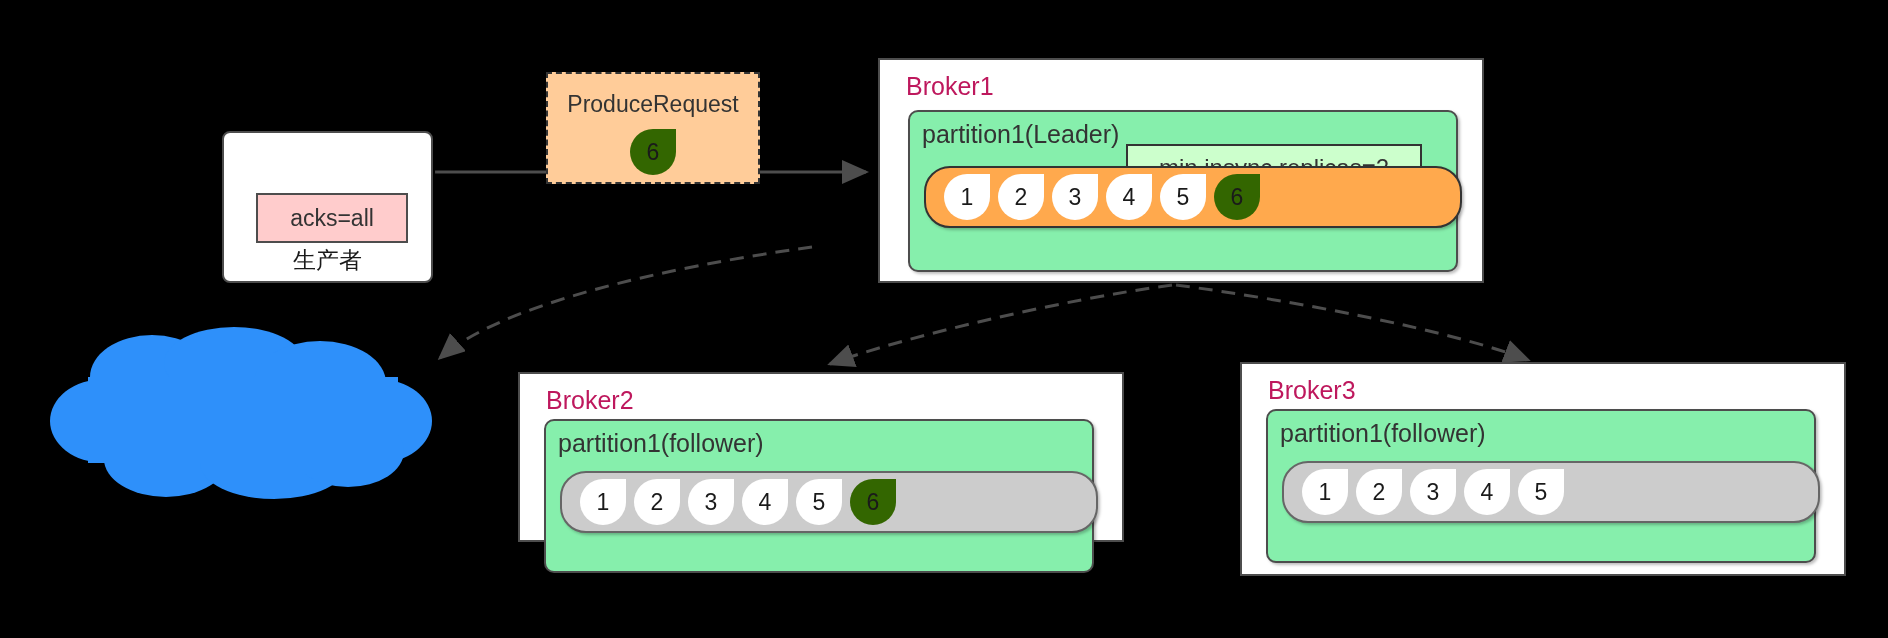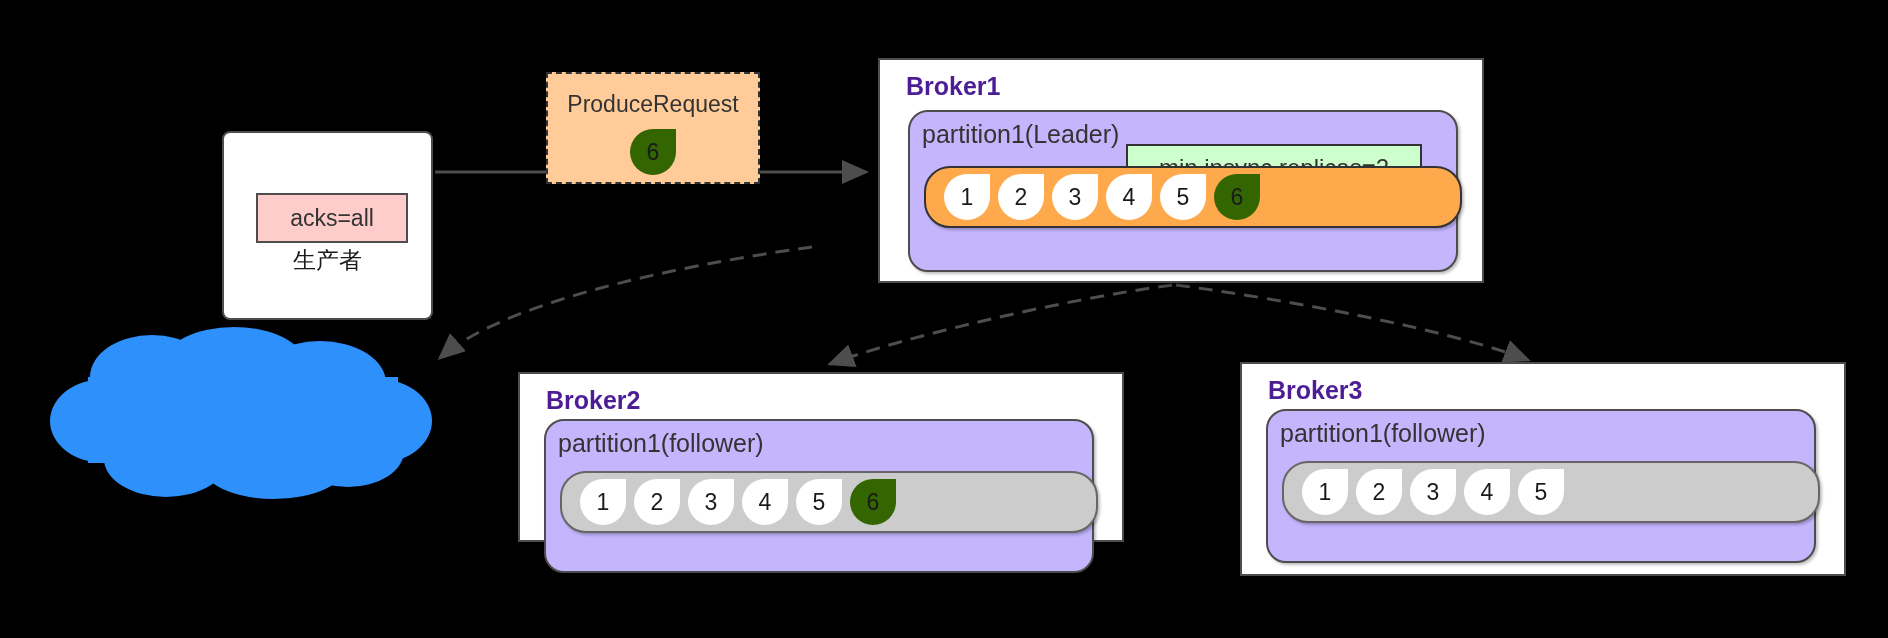--- a/index.html
+++ b/index.html
@@ -28,21 +28,21 @@
     height: 638px;
     pointer-events: none;
     z-index: 1;
   }
 
   .node { position: absolute; box-sizing: border-box; z-index: 2; }
 
   
   #producer {
     left: 222px; top: 131px;
-    width: 211px; height: 189px;
+    width: 211px; height: 152px;
     background: #ffffff;
     border: 2px solid #4d4d4d;
     border-radius: 8px;
     box-shadow: 2px 2px 3px rgba(0,0,0,.30);
   }
   #acks-chip {
     position: absolute;
     left: 32px; top: 60px;
     width: 148px; height: 46px;
     background: #ffcccc;
@@ -85,27 +85,27 @@
   .leaf.green { background: #336600; color: #1a1a1a; }
 
   
   .broker {
     background: #ffffff;
     border: 2px solid #4d4d4d;
     box-shadow: 2px 2px 3px rgba(0,0,0,.30);
   }
   .broker-title {
     position: absolute; left: 26px; top: 12px;
-    font-size: 25px; font-weight: bold; color: #4c1d95;
+    font-size: 25px; font-weight: normal; color: #be185d;
   }
   .partition {
     position: absolute;
-    background: #c4b5fd;
-    border: 2px solid #4d4d4d;
-    border-radius: 20px;
+    background: #86efac;
+    border: 2px solid #4d4d4d;
+    border-radius: 10px;
     box-shadow: 2px 2px 3px rgba(0,0,0,.25);
   }
   .partition-title {
     position: absolute; left: 12px; top: 8px;
     font-size: 25px; color: #333333; white-space: nowrap;
   }
   .log-bar {
     position: absolute;
     border-radius: 26px;
     border: 2px solid #666666;

